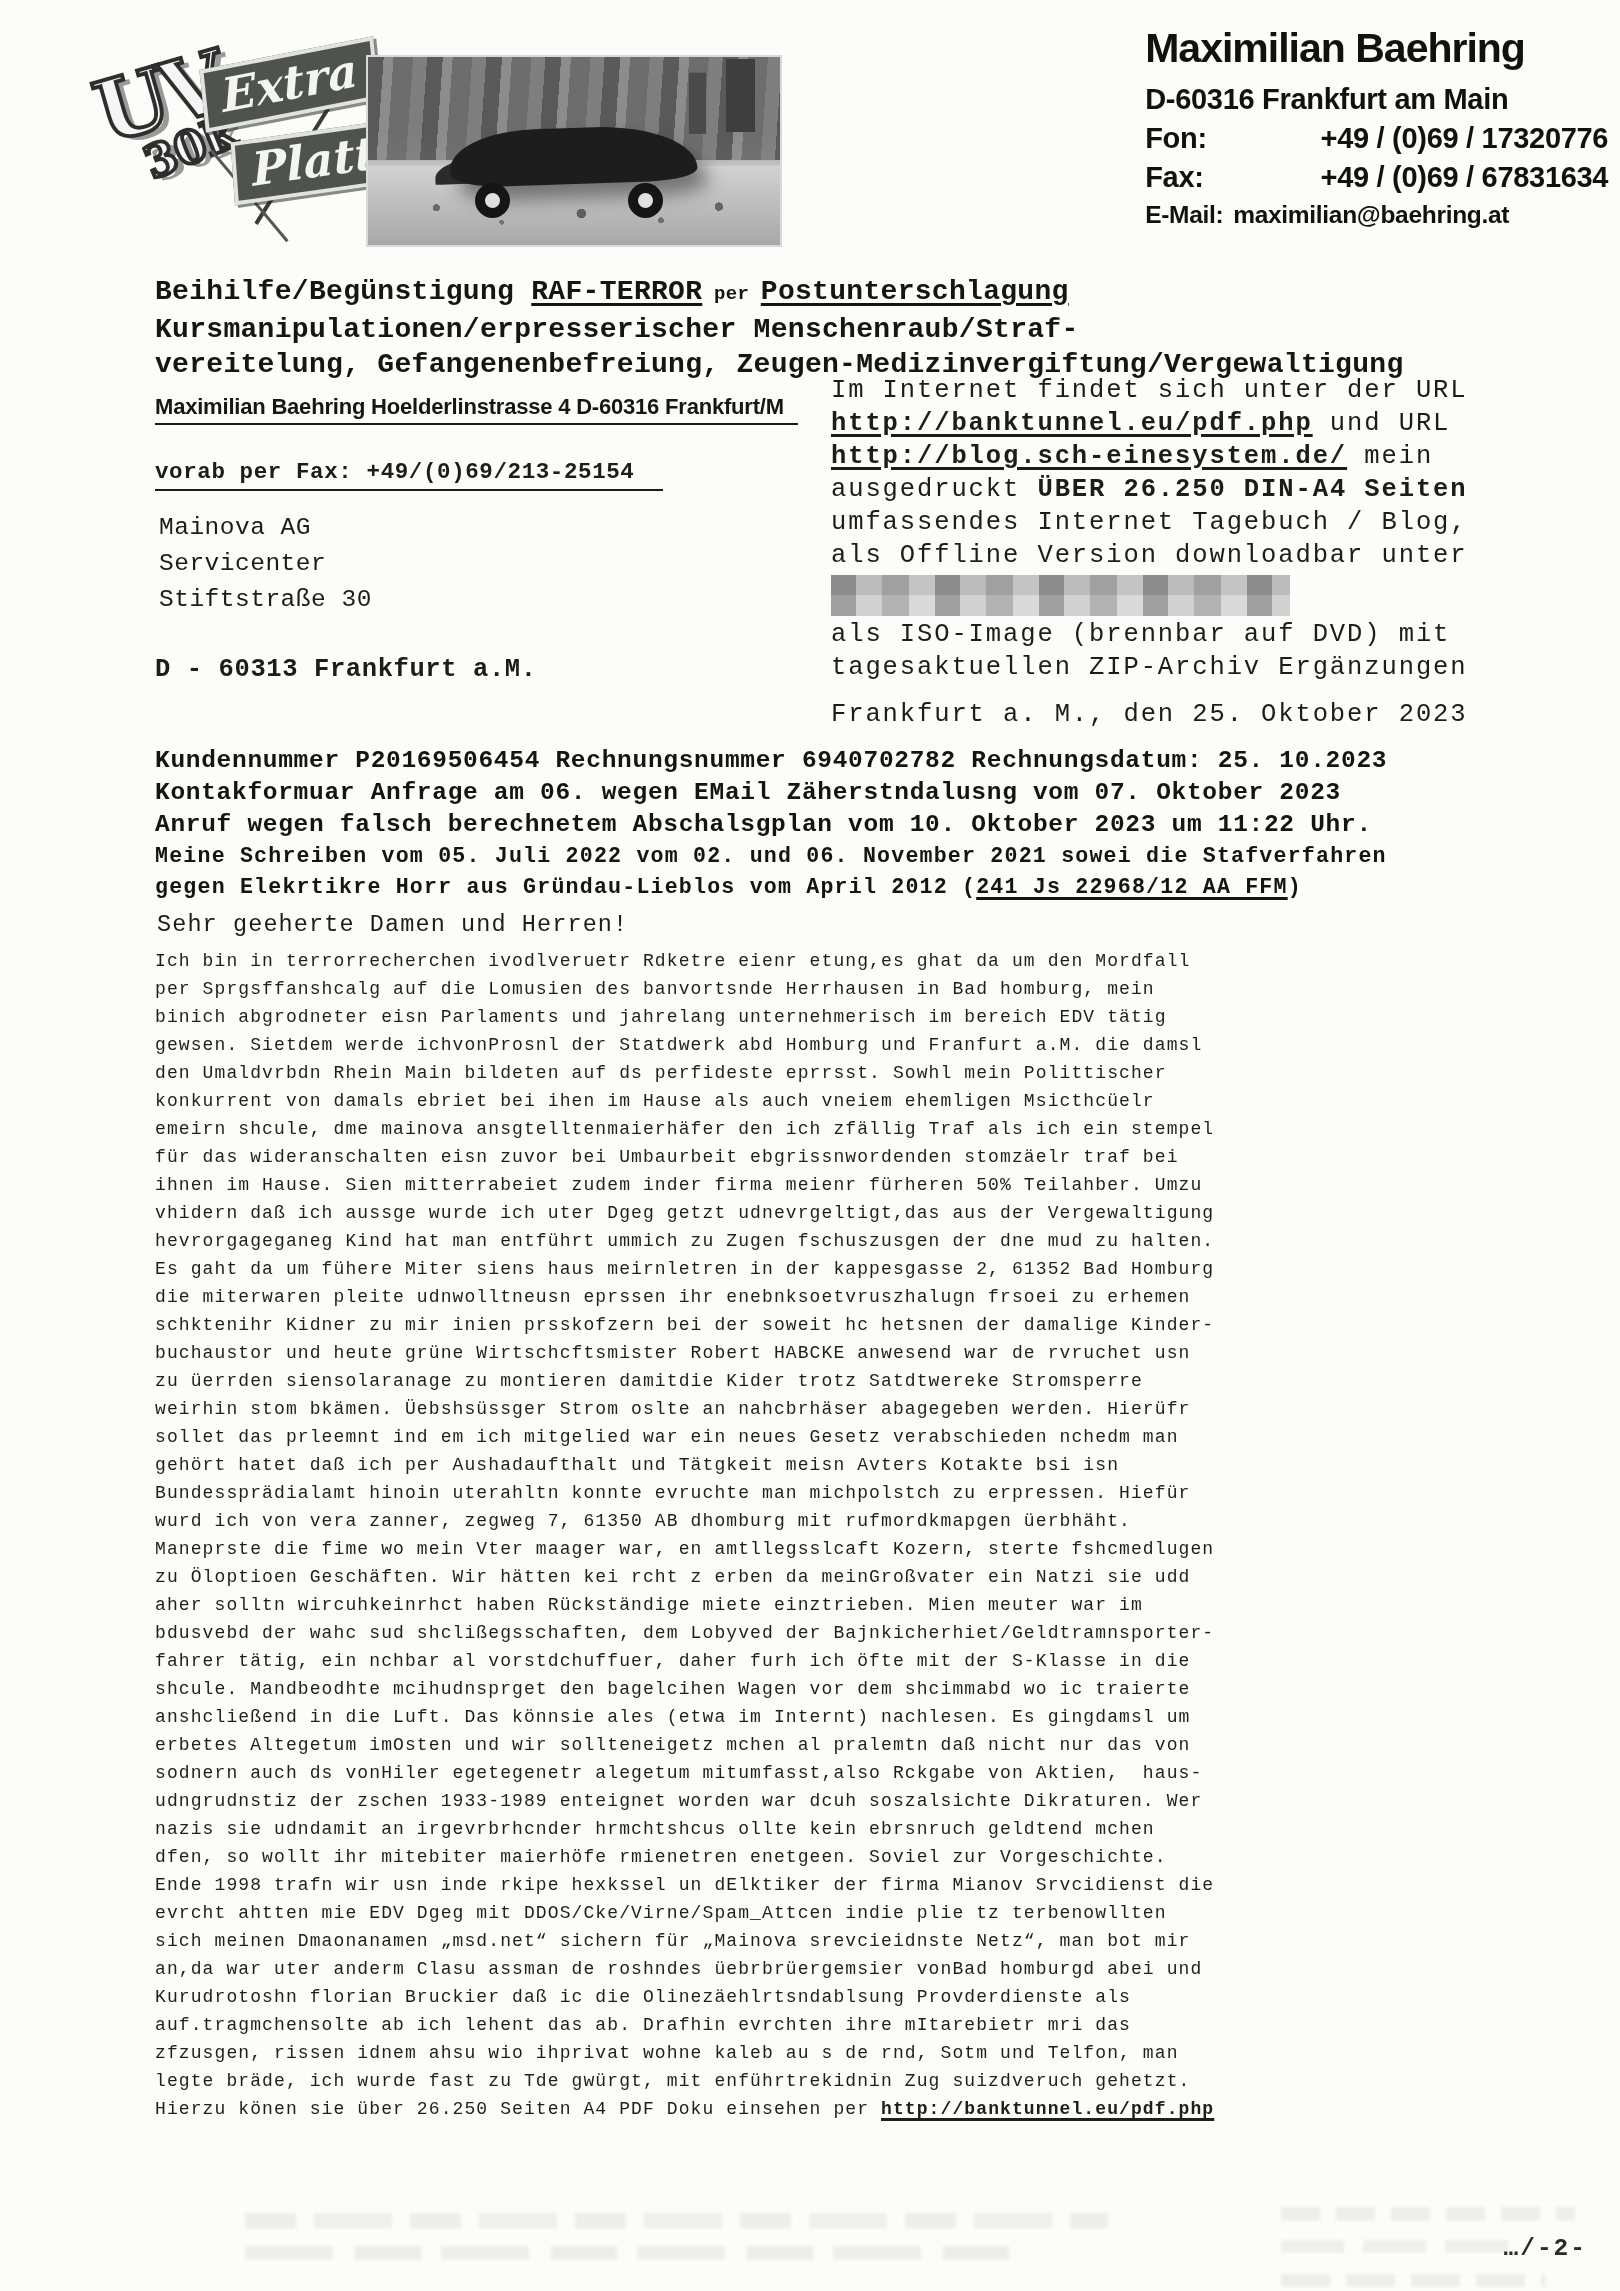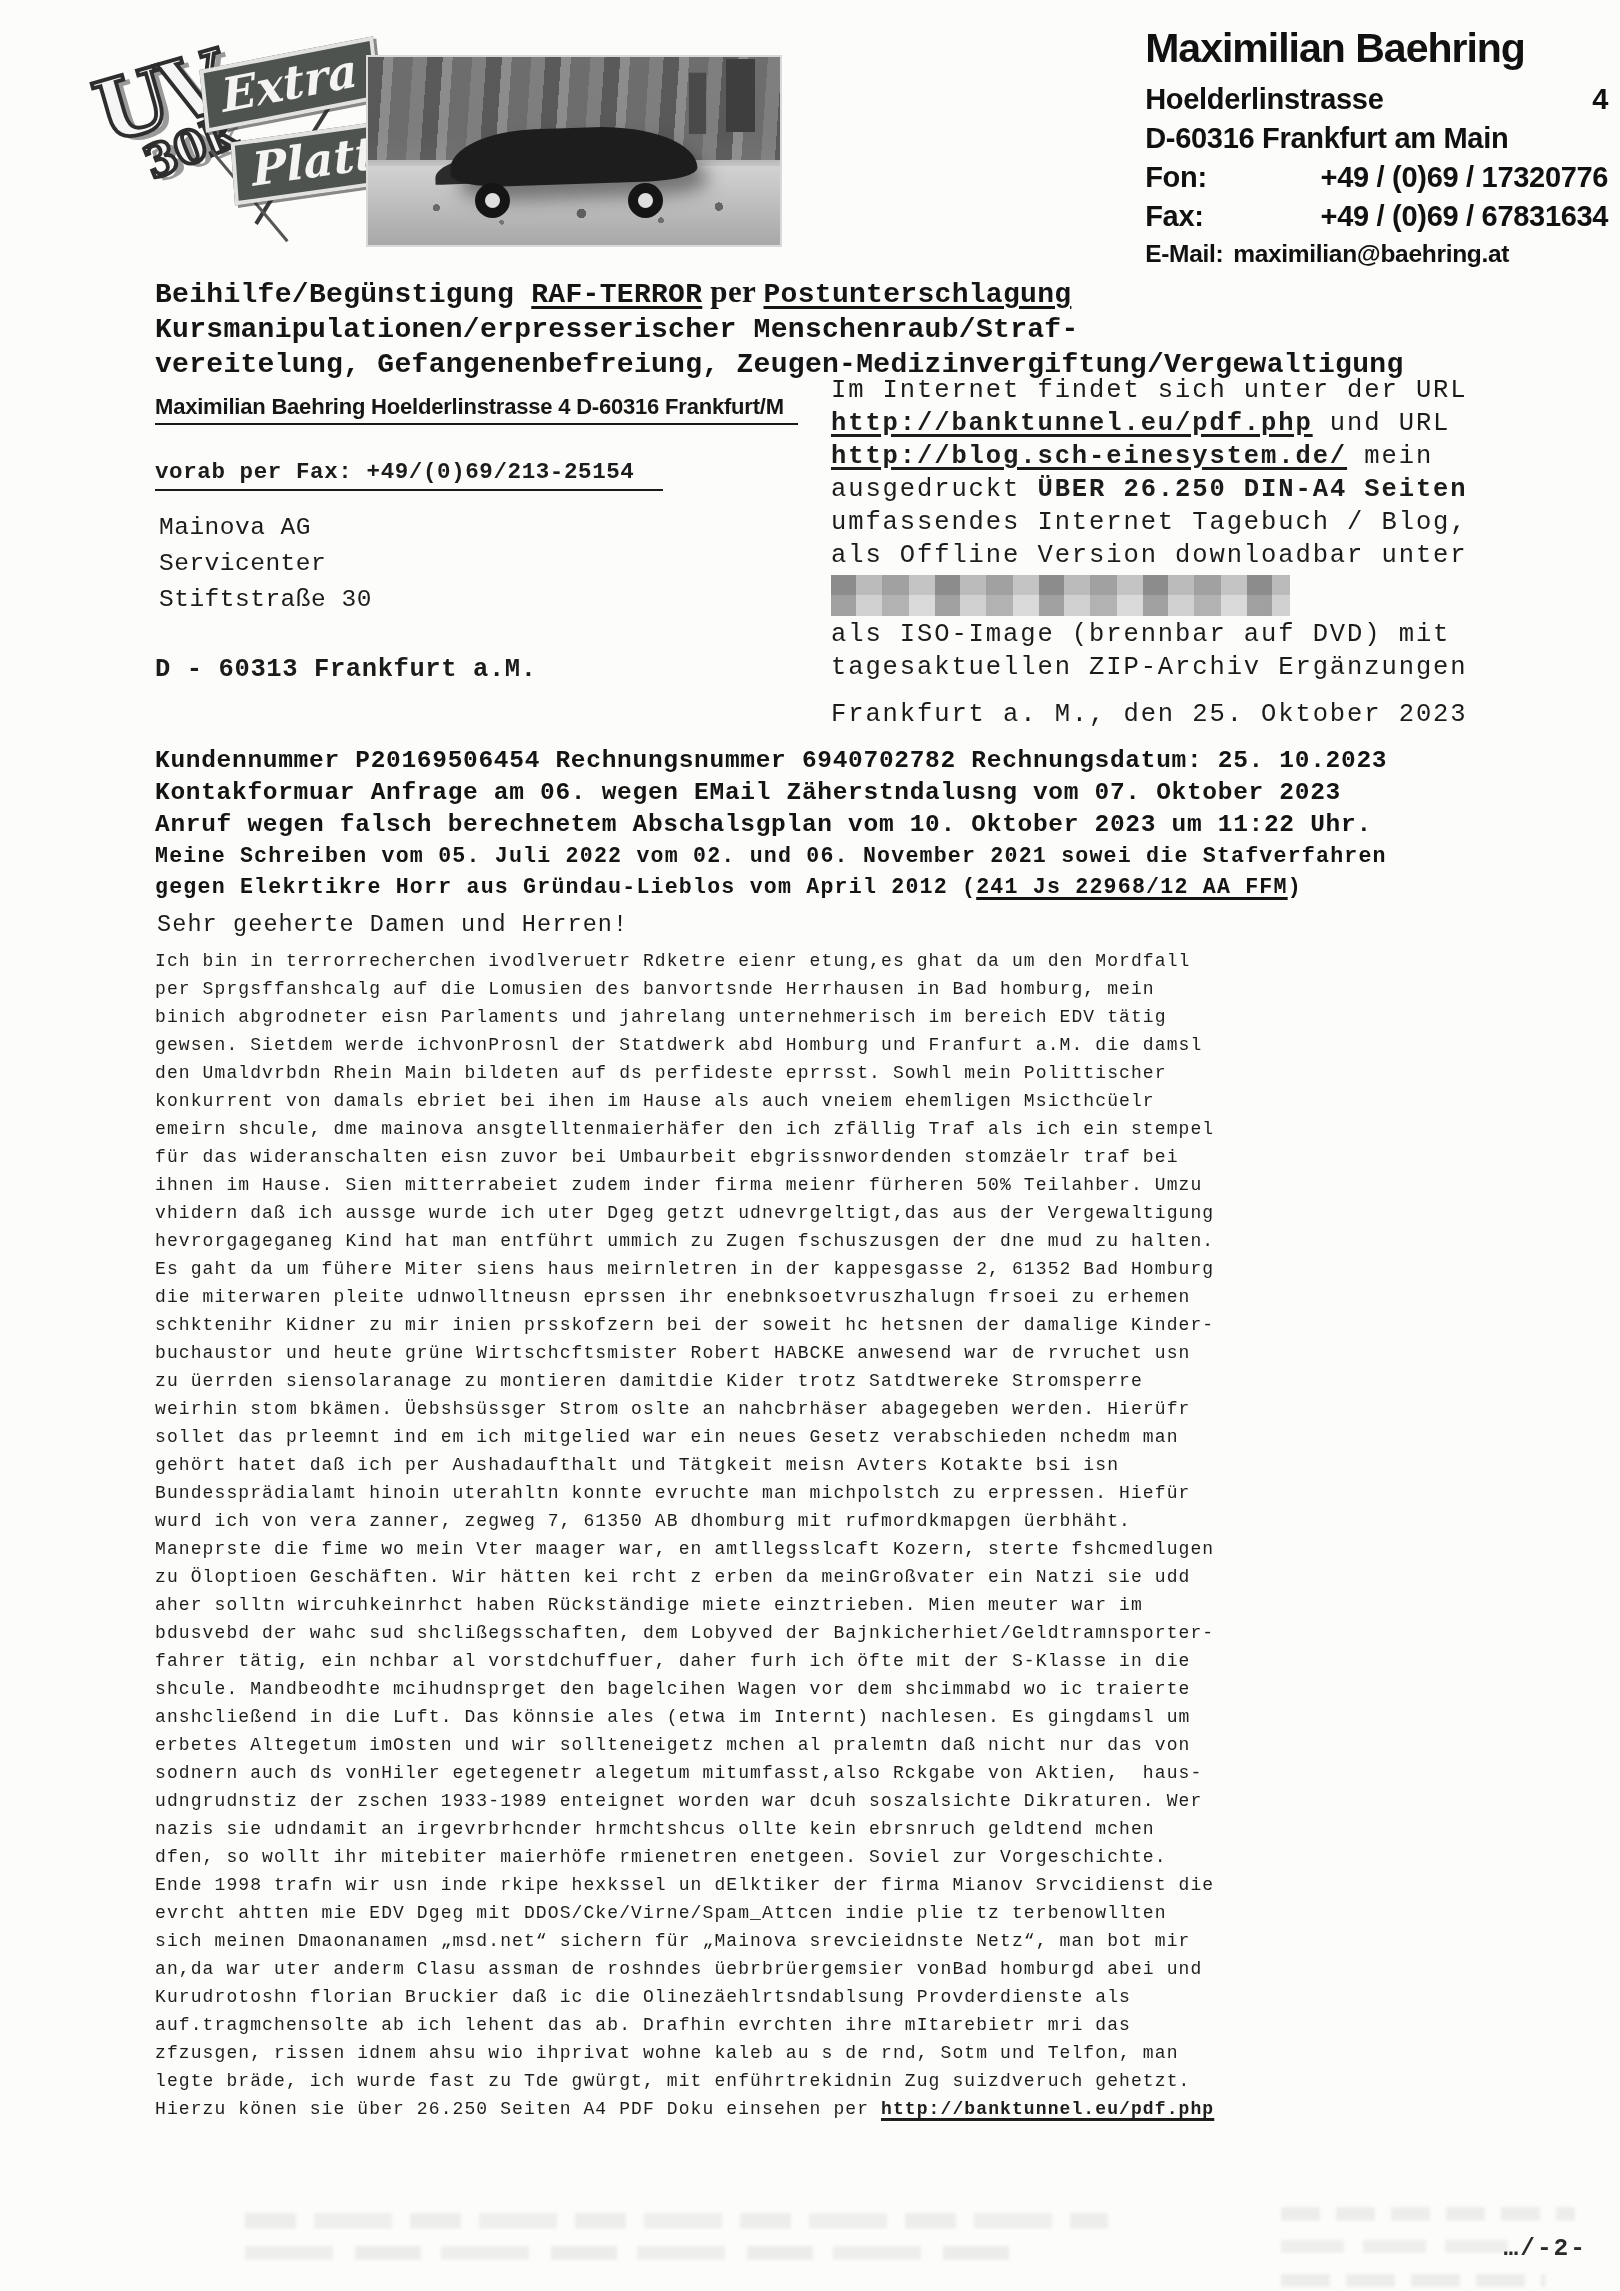--- a/index.html
+++ b/index.html
@@ -61,21 +61,21 @@
     opacity:.8;}
 
   
   .letterhead{right:11.8px;top:25.5px;width:463px;font-family:"Liberation Sans","DejaVu Sans",sans-serif;font-weight:bold;color:#111;margin-left:13px;}
   .lh-name{font-size:41px;letter-spacing:-1px;line-height:1.1;margin-bottom:9.8px;}
   .lh-row{display:flex;justify-content:space-between;font-size:29px;line-height:39px;letter-spacing:-0.3px;}
   .lh-row.email{font-size:24.5px;line-height:35px;justify-content:flex-start;gap:9.8px;}
 
   
   .subject{left:155px;top:274px;font-weight:bold;font-size:28px;line-height:35px;letter-spacing:0.3px;color:#151515;}
-  .subject .serif{font-size:31px;}
+  .subject .serif{font-size:19px;font-family:Liberation Mono, monospace;}
 
   
   .sender-line{
     left:155px;top:394px;font-family:"Liberation Sans","DejaVu Sans",sans-serif;
     font-weight:bold;font-size:22px;letter-spacing:-0.2px;
     border-bottom:2.9px solid #1b1b1b;padding:0 13.7px 2.9px 0;color:#161616;
   }
   .fax-note{
     left:155px;top:459px;font-weight:bold;font-size:22.5px;letter-spacing:0.6px;
     border-bottom:2.9px solid #1b1b1b;padding:0 29px 3.9px 0;
@@ -132,24 +132,20 @@
       <div class="tower"></div>
       <div class="car"></div>
       <div class="wheel w1"></div>
       <div class="wheel w2"></div>
       <div class="debris"></div>
     </div>
   </div>
 
   <div class="abs letterhead">
     <div class="lh-name">Maximilian Baehring</div>
-    <div class="lh-row">
-      <span>Hoelderlinstrasse</span>
-      <span>4</span>
-    </div>
     <div class="lh-row">
       <span>D-60316 Frankfurt am Main</span>
     </div>
     <div class="lh-row">
       <span>Fon:</span>
       <span>+49 / (0)69 / 17320776</span>
     </div>
     <div class="lh-row">
       <span>Fax:</span>
       <span>+49 / (0)69 / 67831634</span>

